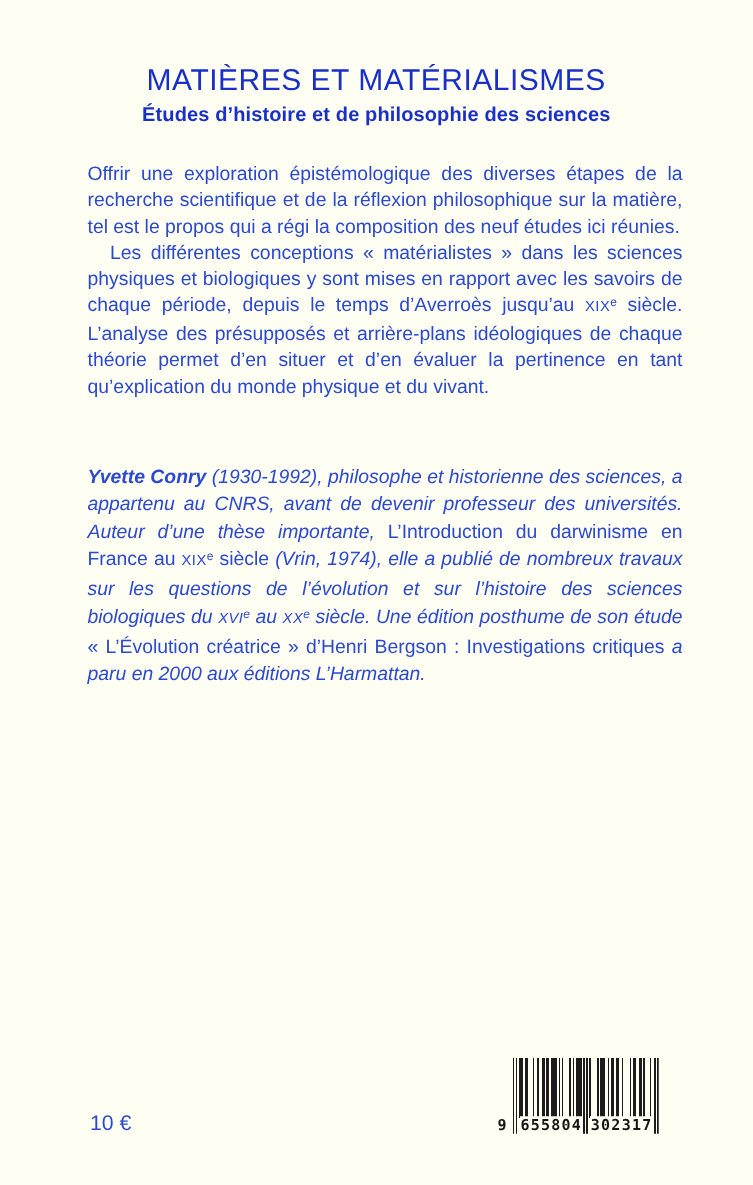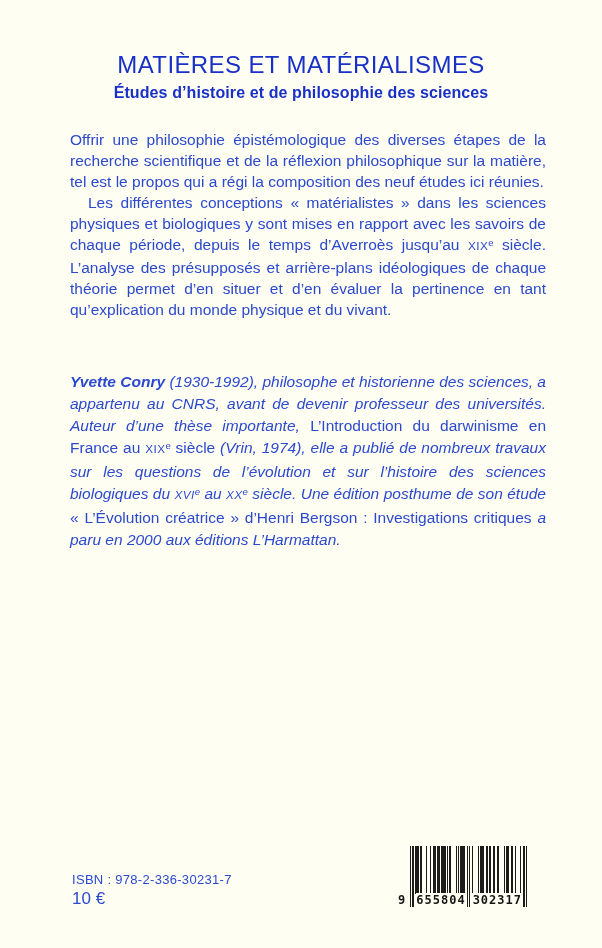--- a/index.html
+++ b/index.html
@@ -64,27 +64,26 @@
 <body>
 
 <div class="cover">
 
   <div class="header">
     <h1 class="title">MATIÈRES ET MATÉRIALISMES</h1>
     <h2 class="subtitle">Études d’histoire et de philosophie des sciences</h2>
   </div>
 
   <div class="synopsis">
-    <p class="p1">Offrir une philosophie épistémologique des diverses étapes de la recherche scientifique et de la réflexion philosophique sur la matière, tel est le propos qui a régi la composition des neuf études ici réunies.</p>
+    <p class="p1">Offrir une exploration épistémologique des diverses étapes de la recherche scientifique et de la réflexion philosophique sur la matière, tel est le propos qui a régi la composition des neuf études ici réunies.</p>
     <p class="p2"><span>Les différentes conceptions « matérialistes » dans les sciences physiques et biologiques y sont mises en rapport avec les savoirs de chaque période, depuis le temps d’Averroès jusqu’au </span><span class="sg-caps">XIX</span><span class="sg-sup">e</span><span> siècle. L’analyse des présupposés et arrière-plans idéologiques de chaque théorie permet d’en situer et d’en évaluer la pertinence en tant qu’explication du monde physique et du vivant.</span></p>
   </div>
 
   <div class="bio"><span class="sg-bold">Yvette Conry </span><span>(1930-1992), philosophe et historienne des sciences, a appartenu au CNRS, avant de devenir professeur des universités. Auteur d’une thèse importante, </span><span class="sg-roman">L’Introduction du darwinisme en France au </span><span class="sg-roman sg-caps">XIX</span><span class="sg-roman sg-sup">e</span><span class="sg-roman"> siècle </span><span>(Vrin, 1974), elle a publié de nombreux travaux sur les questions de l’évolution et sur l’histoire des sciences biologiques du </span><span class="sg-caps">XVI</span><span class="sg-sup">e</span><span> au </span><span class="sg-caps">XX</span><span class="sg-sup">e</span><span> siècle. Une édition posthume de son étude </span><span class="sg-roman">« L’Évolution créatrice » d’Henri Bergson : Investigations critiques </span><span>a paru en 2000 aux éditions L’Harmattan.</span></div>
 
-  <div class="isbn">ISBN : 978-2-336-30231-7</div>
   <div class="price">10 €</div>
 
   <div class="barcode">
     <div class="barcode-bars"><svg width="117" height="61" viewBox="0 0 95 61" preserveAspectRatio="none" shape-rendering="crispEdges">
           <rect x="0" y="0" width="1" height="61" fill="#1c1c1c"></rect>
           <rect x="2" y="0" width="1" height="61" fill="#1c1c1c"></rect>
           <rect x="4" y="0" width="1" height="48" fill="#1c1c1c"></rect>
           <rect x="5" y="0" width="1" height="48" fill="#1c1c1c"></rect>
           <rect x="6" y="0" width="1" height="48" fill="#1c1c1c"></rect>
           <rect x="8" y="0" width="1" height="48" fill="#1c1c1c"></rect>

